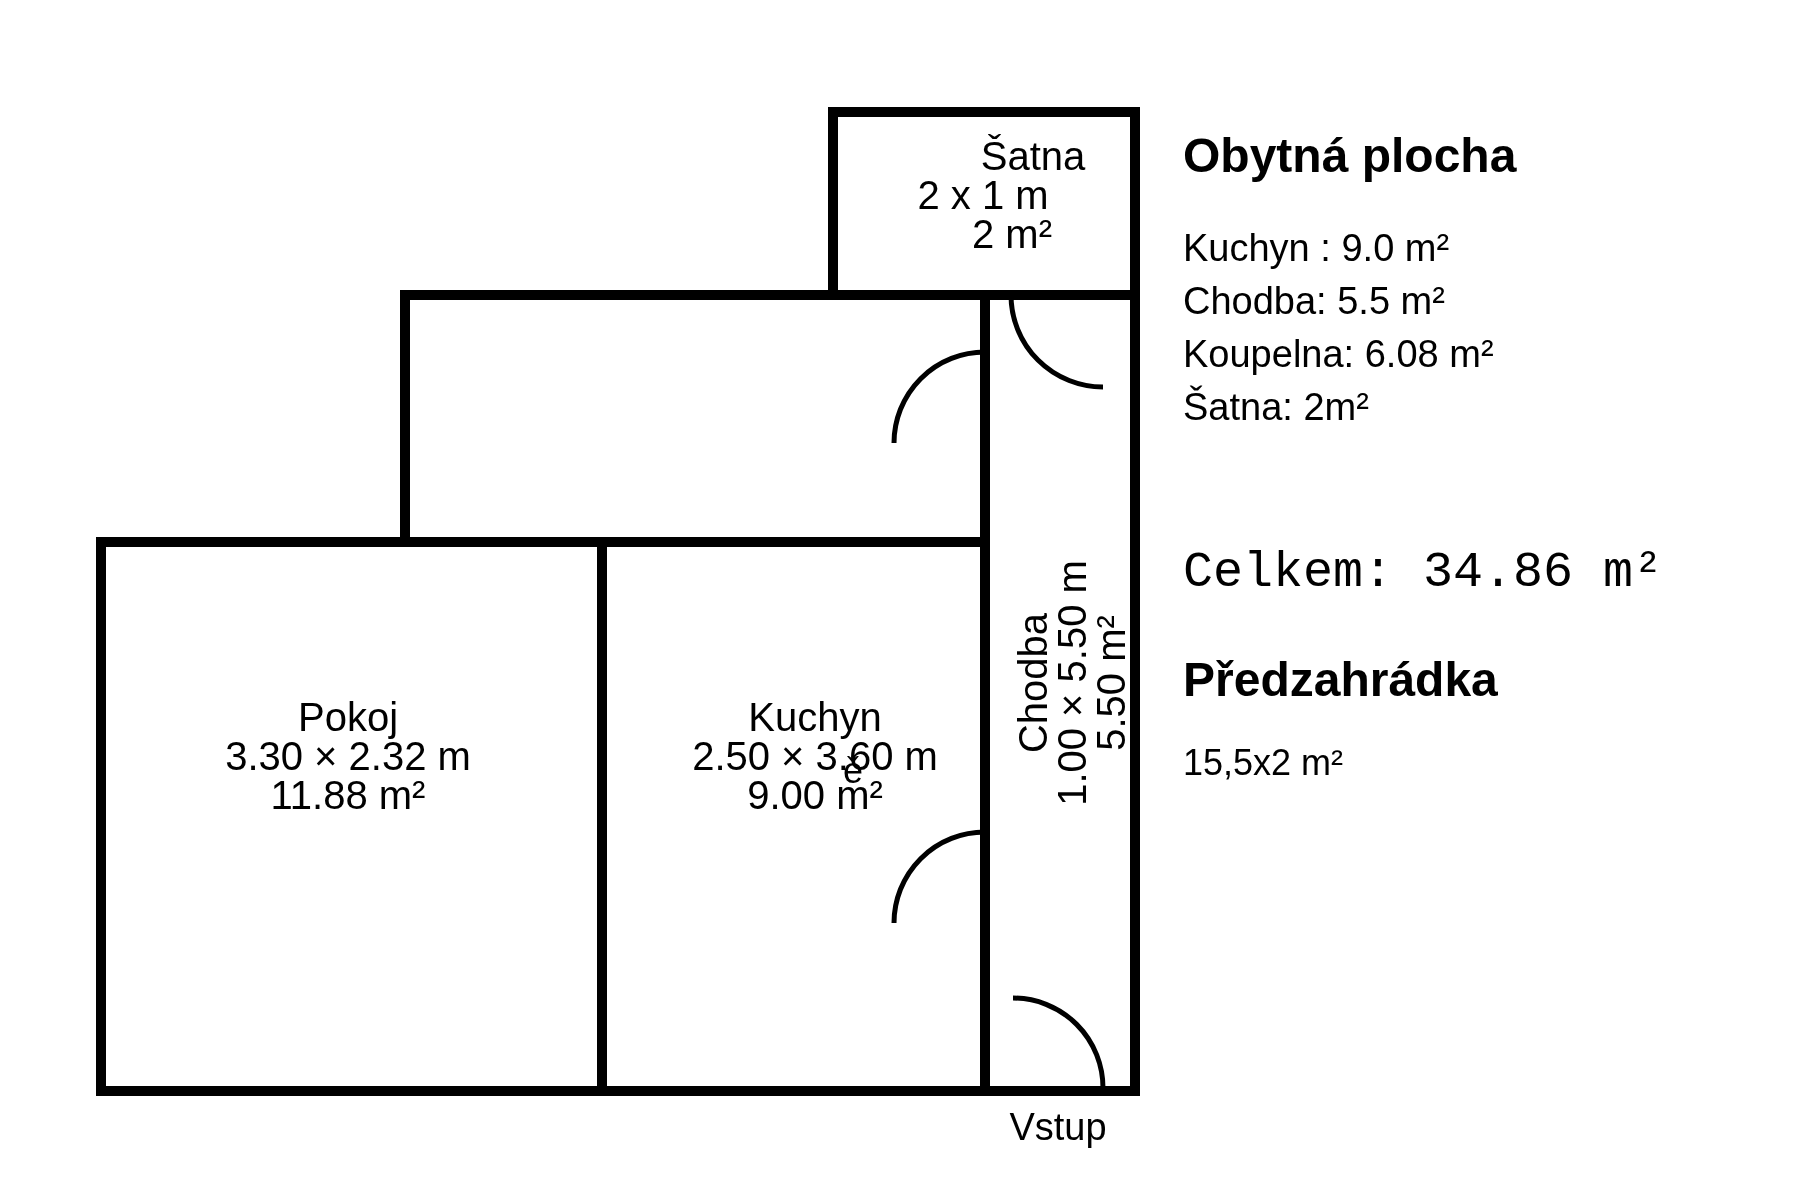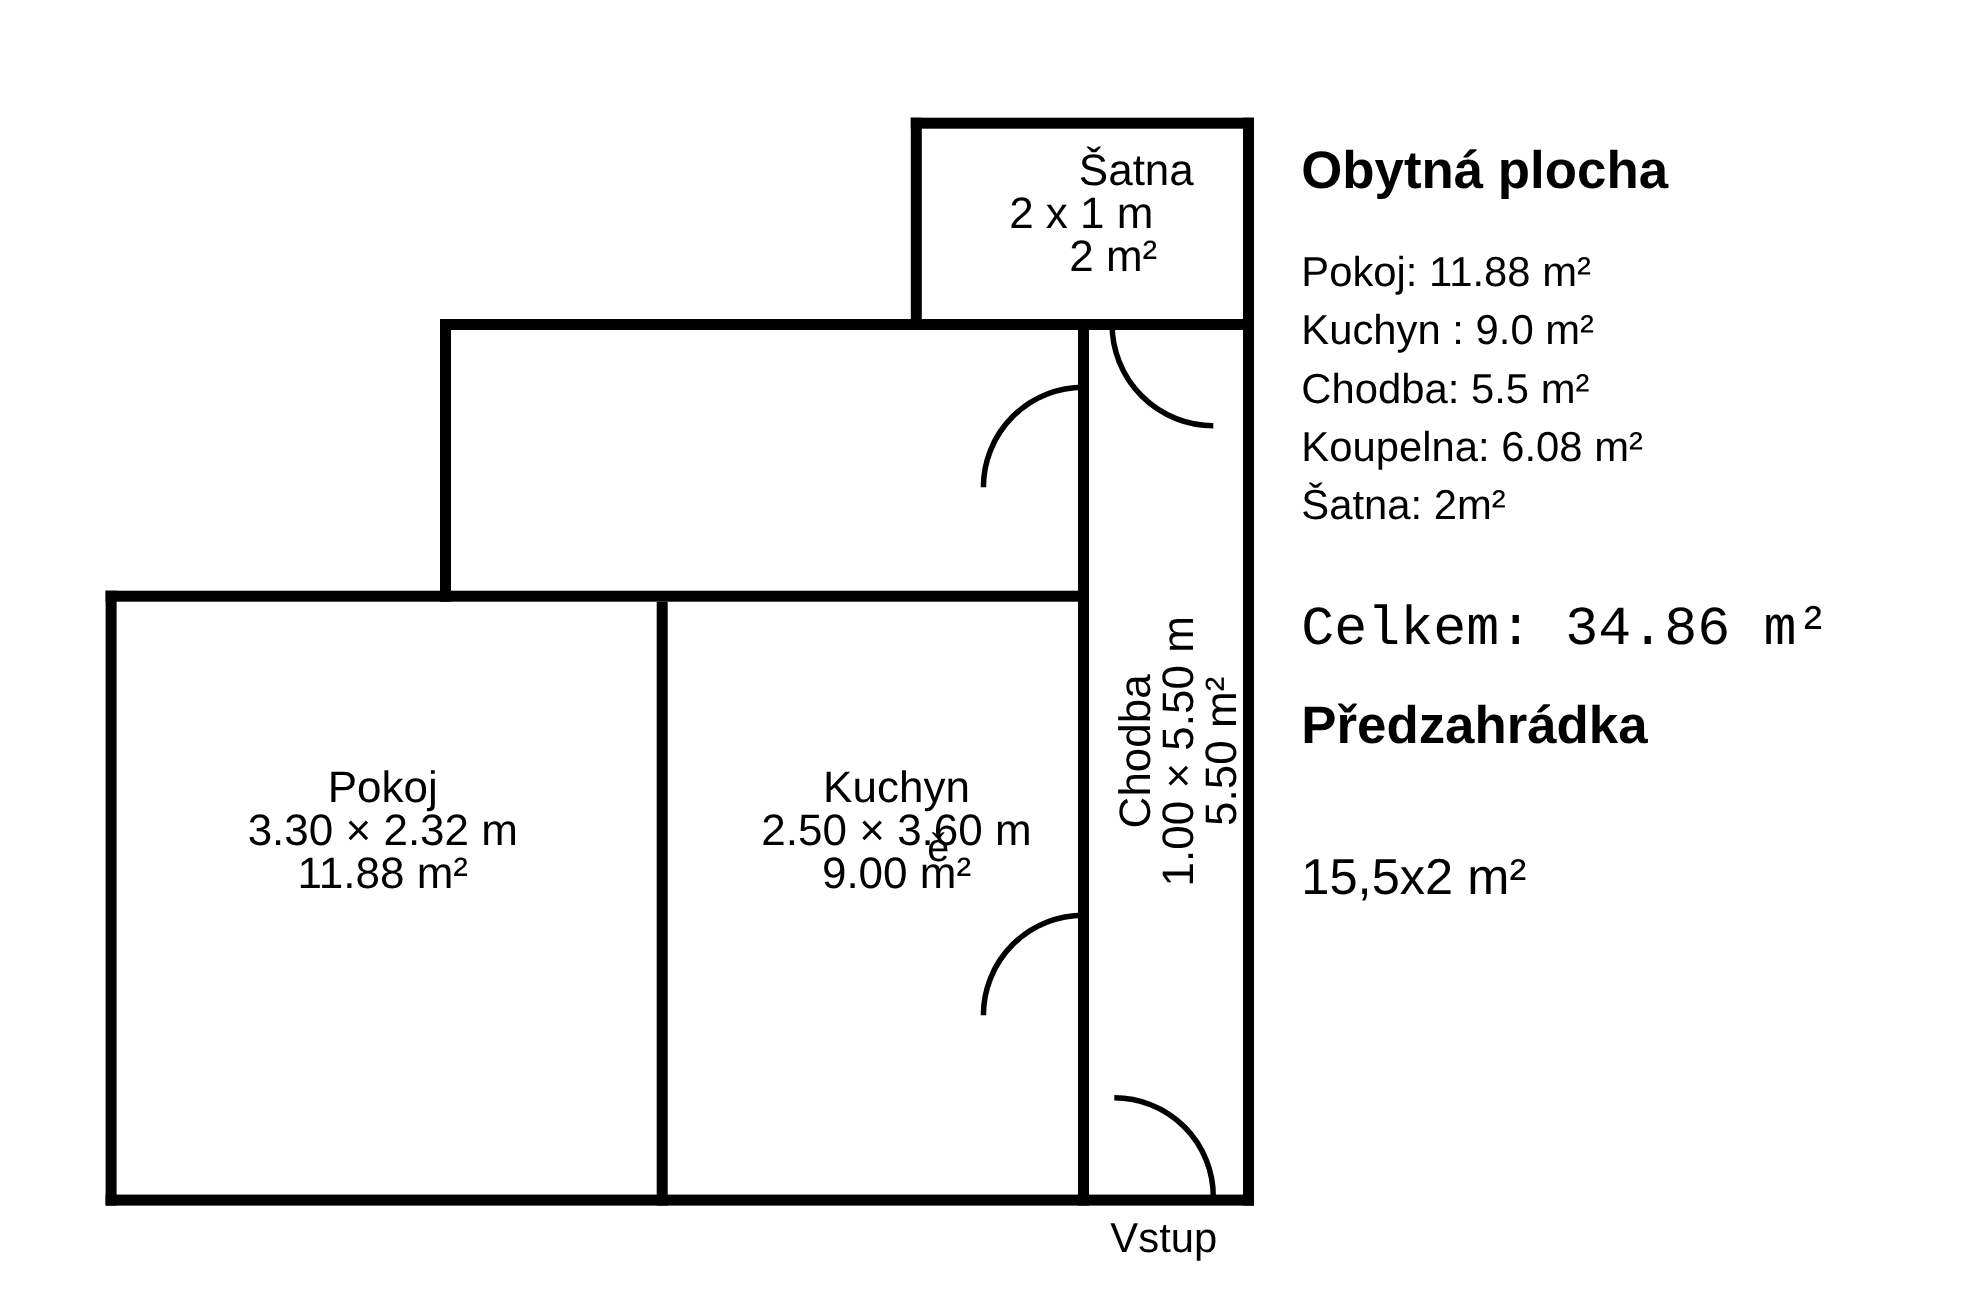--- a/index.html
+++ b/index.html
@@ -86,32 +86,31 @@
     position: absolute;
     left: 0;
     top: 544px;
     font-size: 50px;
     white-space: nowrap;
     font-family: Liberation Mono, monospace;
   }
   .garden-title {
     position: absolute;
     left: 0;
-    top: 632px;
+    top: 652px;
     font-size: 48px;
     font-weight: bold;
     white-space: nowrap;
   }
   .garden-size {
     position: absolute;
     left: 0;
     top: 742px;
-    font-size: 46px;
+    font-size: 36px;
     white-space: nowrap;
-    margin-top: 28px;
   }
 </style>
 </head>
 <body>
 
 <div id="stage">
 
   <div class="wall" style="left:828px;  top:107px;  width:312px;  height:10px;"></div>
   <div class="wall" style="left:828px;  top:107px;  width:10px;   height:193px;"></div>
   <div class="wall" style="left:1130px; top:107px;  width:10px;   height:989px;"></div>
@@ -155,21 +154,20 @@
     <div>1.00 × 5.50 m</div>
     <div>5.50 m²</div>
   </div>
 
   <div class="entrance-label">Vstup</div>
 
   <div id="legend">
     <div class="legend-title">Obytná plocha</div>
 
     <div class="legend-items">
-      <div><span>Pokoj:</span> <span>11.88 m²</span></div>
       <div><span>Kuchyn :</span> <span>9.0 m²</span></div>
       <div><span>Chodba:</span> <span>5.5 m²</span></div>
       <div><span>Koupelna:</span> <span>6.08 m²</span></div>
       <div><span>Šatna:</span> <span>2m²</span></div>
     </div>
 
     <div class="legend-total">Celkem: 34.86 m²</div>
     <div class="garden-title">Předzahrádka</div>
     <div class="garden-size">15,5x2 m²</div>
   </div>

